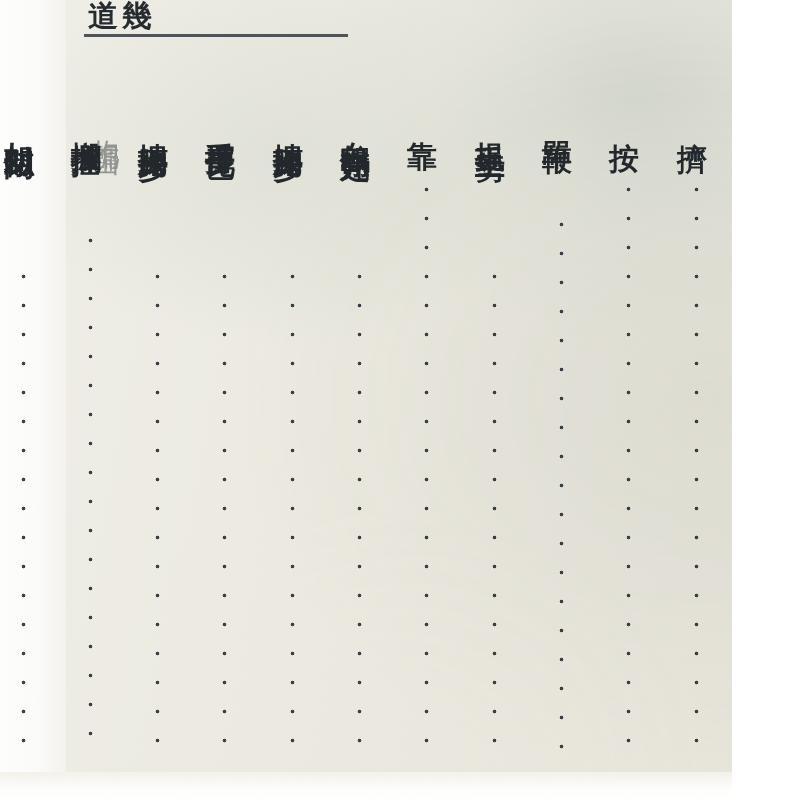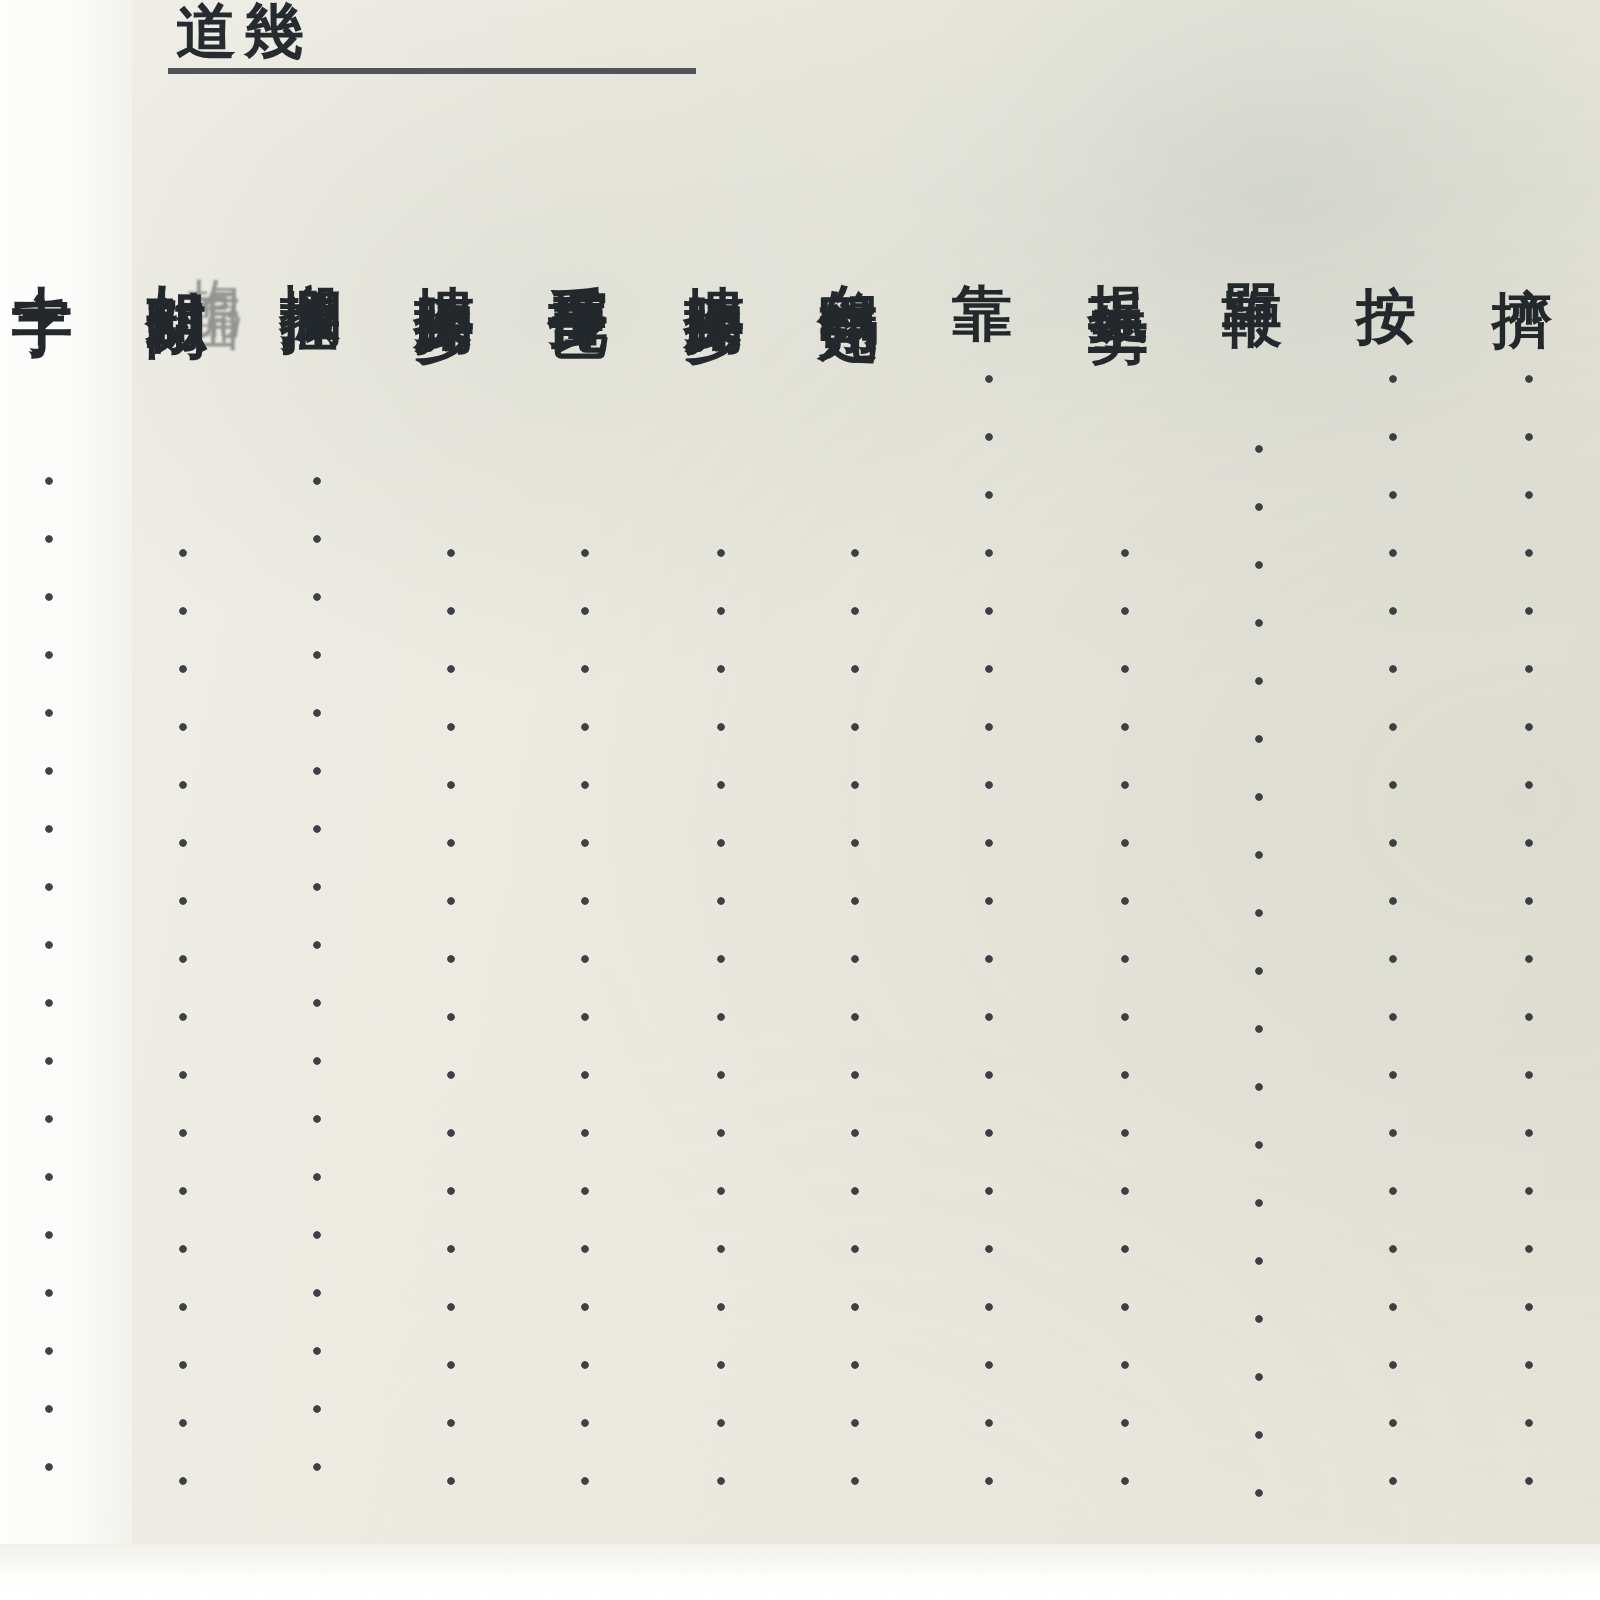--- a/index.html
+++ b/index.html
@@ -2,21 +2,21 @@
 <html><head>
 <meta charset="utf-8">
 <style>
   html, body {
     margin: 0;
     padding: 0;
     background: #ffffff;
   }
   #page {
     position: relative;
-    width: 800px;
+    width: 732px;
     height: 800px;
     overflow: hidden;
     background: #ffffff;
     font-family: "DejaVu Serif", "Liberation Serif", serif;
   }
   
   #paper {
     position: absolute;
     left: 62px;
     top: 0px;

